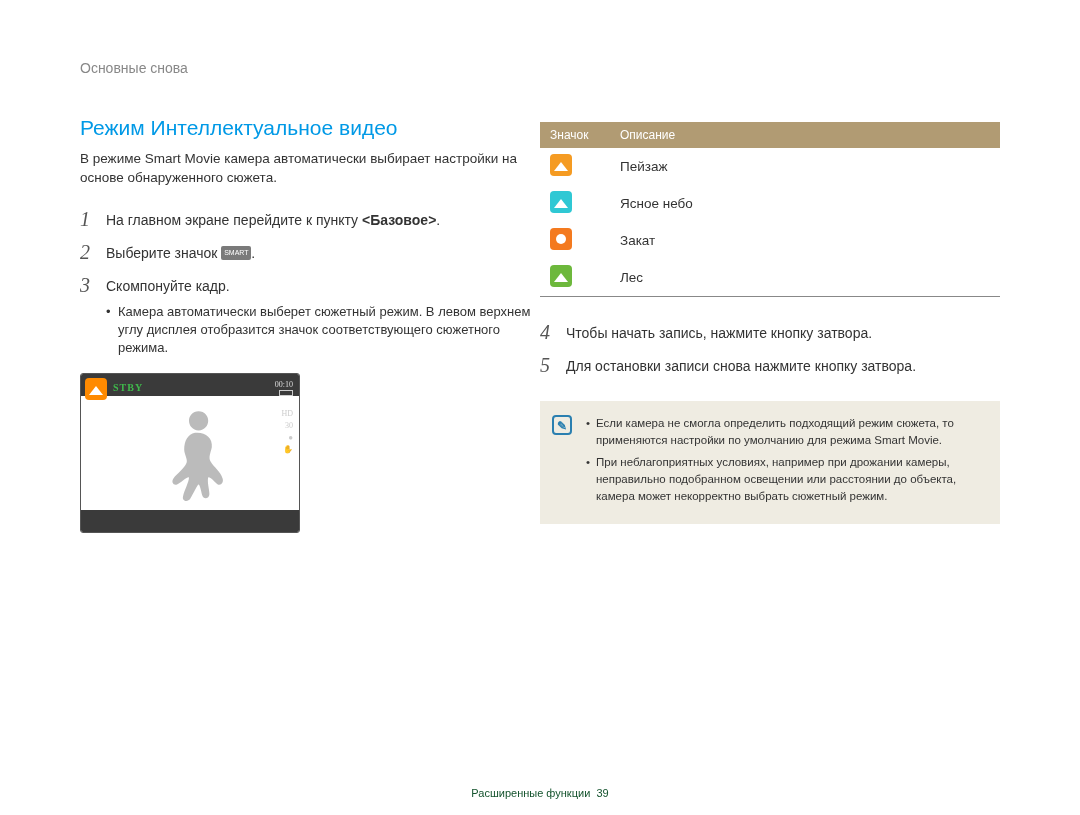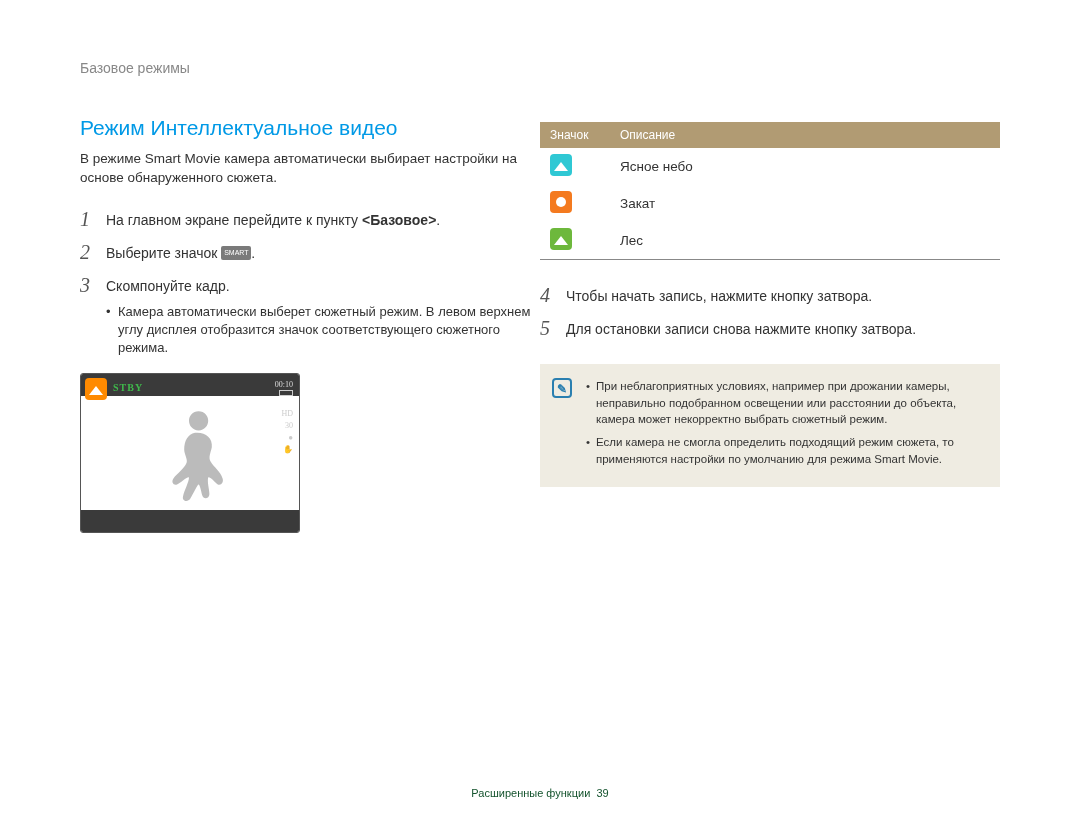--- a/index.html
+++ b/index.html
@@ -98,21 +98,21 @@
   }
   .note-box ul { list-style: none; }
   .note-box ul li { padding-left: 10px; position: relative; margin-bottom: 6px; }
   .note-box ul li::before { content: "•"; position: absolute; left: 0; }
 
   .footer { position: absolute; bottom: 16px; left: 0; right: 0; text-align: center; font-size: 11px; color: #14532d; }
 </style>
 </head>
 <body>
 
-<div class="breadcrumb">Базовое режимы</div>
+<div class="breadcrumb">Основные снова</div>
 
 <div class="columns">
 
   <div class="col">
     <div class="section-title">Режим Интеллектуальное видео</div>
     <p class="intro">В режиме Smart Movie камера автоматически выбирает настройки на основе обнаруженного сюжета.</p>
 
     <div class="step">
       <div class="step-num">1</div>
       <div class="step-body">
@@ -161,20 +161,24 @@
   <div class="col">
     <table class="icon-table">
       <thead>
         <tr>
           <th>Значок</th>
           <th>Описание</th>
         </tr>
       </thead>
       <tbody>
         <tr>
+          <td><span class="ticon bg-orange1"></span></td>
+          <td>Пейзаж</td>
+        </tr>
+        <tr>
           <td><span class="ticon bg-cyan"></span></td>
           <td>Ясное небо</td>
         </tr>
         <tr>
           <td><span class="ticon bg-orange2 sun"></span></td>
           <td>Закат</td>
         </tr>
         <tr class="lastrow">
           <td><span class="ticon bg-green"></span></td>
           <td>Лес</td>
@@ -189,22 +193,22 @@
       </div>
       <div class="step">
         <div class="step-num">5</div>
         <div class="step-body">Для остановки записи снова нажмите кнопку затвора.</div>
       </div>
     </div>
 
     <div class="note-box">
       <div class="note-icon">✎</div>
       <ul>
+        <li>Если камера не смогла определить подходящий режим сюжета, то применяются настройки по умолчанию для режима Smart Movie.</li>
         <li>При неблагоприятных условиях, например при дрожании камеры, неправильно подобранном освещении или расстоянии до объекта, камера может некорректно выбрать сюжетный режим.</li>
-        <li>Если камера не смогла определить подходящий режим сюжета, то применяются настройки по умолчанию для режима Smart Movie.</li>
       </ul>
     </div>
   </div>
 </div>
 
 <div class="footer">
   <span>Расширенные функции</span>&nbsp;&nbsp;<span>39</span>
 </div>
 
 </body></html>

